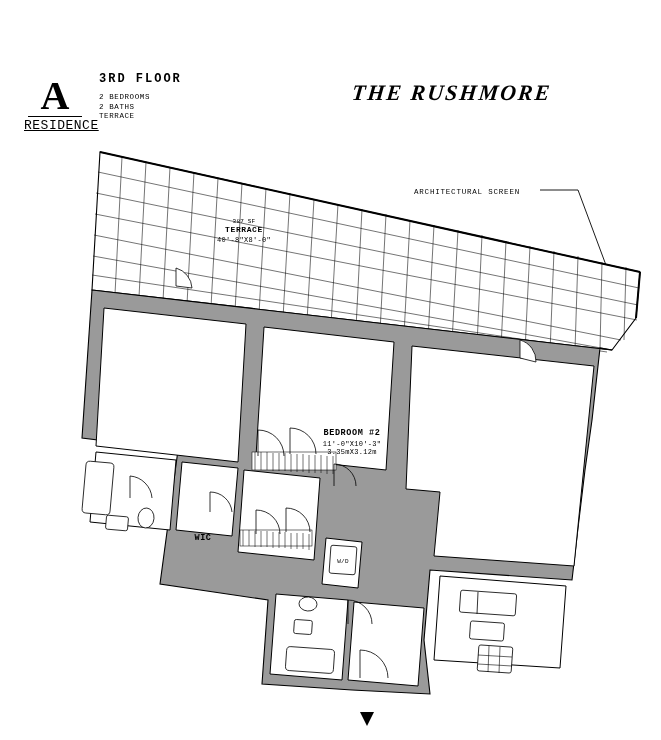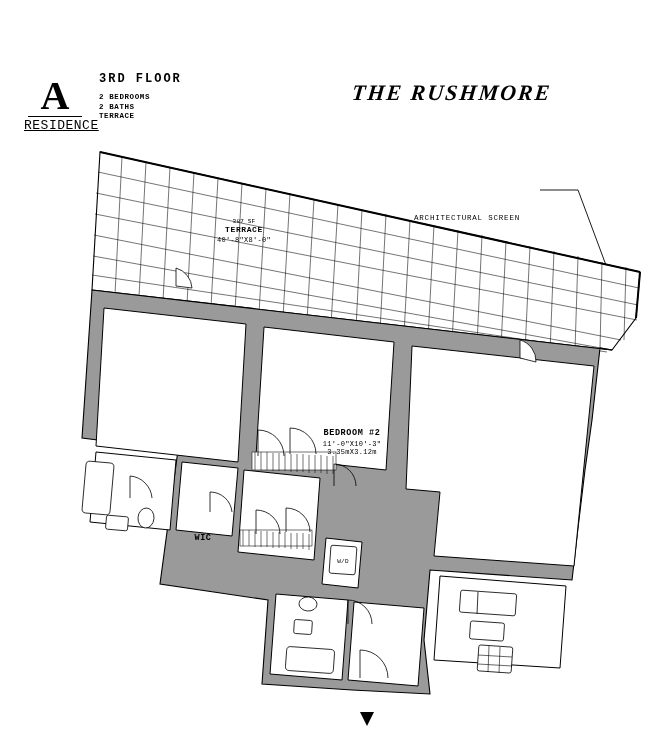--- a/index.html
+++ b/index.html
@@ -7,28 +7,28 @@
        font-family:"Liberation Mono", monospace;color:#000;}
   .wrap{position:absolute;inset:0;}
 
   
   .logo{position:absolute;left:24px;top:78px;width:62px;text-align:center;}
   .logo .a{font-family:"Liberation Serif", serif;font-size:40px;line-height:36px;font-weight:bold;}
   .logo .rule{border-top:1px solid #000;margin:2px 4px 1px 4px;}
   .logo .sub{font-size:13px;letter-spacing:.5px;text-decoration:underline;}
 
   .floor-title{position:absolute;left:99px;top:72px;font-size:12px;letter-spacing:2px;font-weight:bold;}
-  .floor-meta{position:absolute;left:99px;top:93px;font-size:7.5px;line-height:9.5px;letter-spacing:.6px;font-weight:bold;}
+  .floor-meta{position:absolute;left:99px;top:93px;font-size:7.5px;line-height:9.5px;letter-spacing:.6px;}
 
   .brand{position:absolute;left:352px;top:80px;font-family:"Liberation Serif", serif;
          font-style:italic;font-weight:bold;font-size:22px;letter-spacing:2px;
          transform:skewX(-6deg);}
 
   
-  .callout-label{position:absolute;left:414px;top:188px;font-size:7.5px;letter-spacing:.8px;white-space:nowrap;margin-top:26px;}
+  .callout-label{position:absolute;left:414px;top:188px;font-size:7.5px;letter-spacing:.8px;white-space:nowrap;}
 
   
   svg.plan{position:absolute;left:0;top:0;width:661px;height:740px;}
 
   
   .room{position:absolute;text-align:center;}
   .room .nm{font-size:8.5px;font-weight:bold;letter-spacing:.6px;white-space:nowrap;}
   .room .d1{font-size:7px;letter-spacing:.3px;white-space:nowrap;margin-top:2px;}
   .room .d2{font-size:7px;letter-spacing:.3px;white-space:nowrap;}
   .tiny{font-size:6px;letter-spacing:.2px;}

